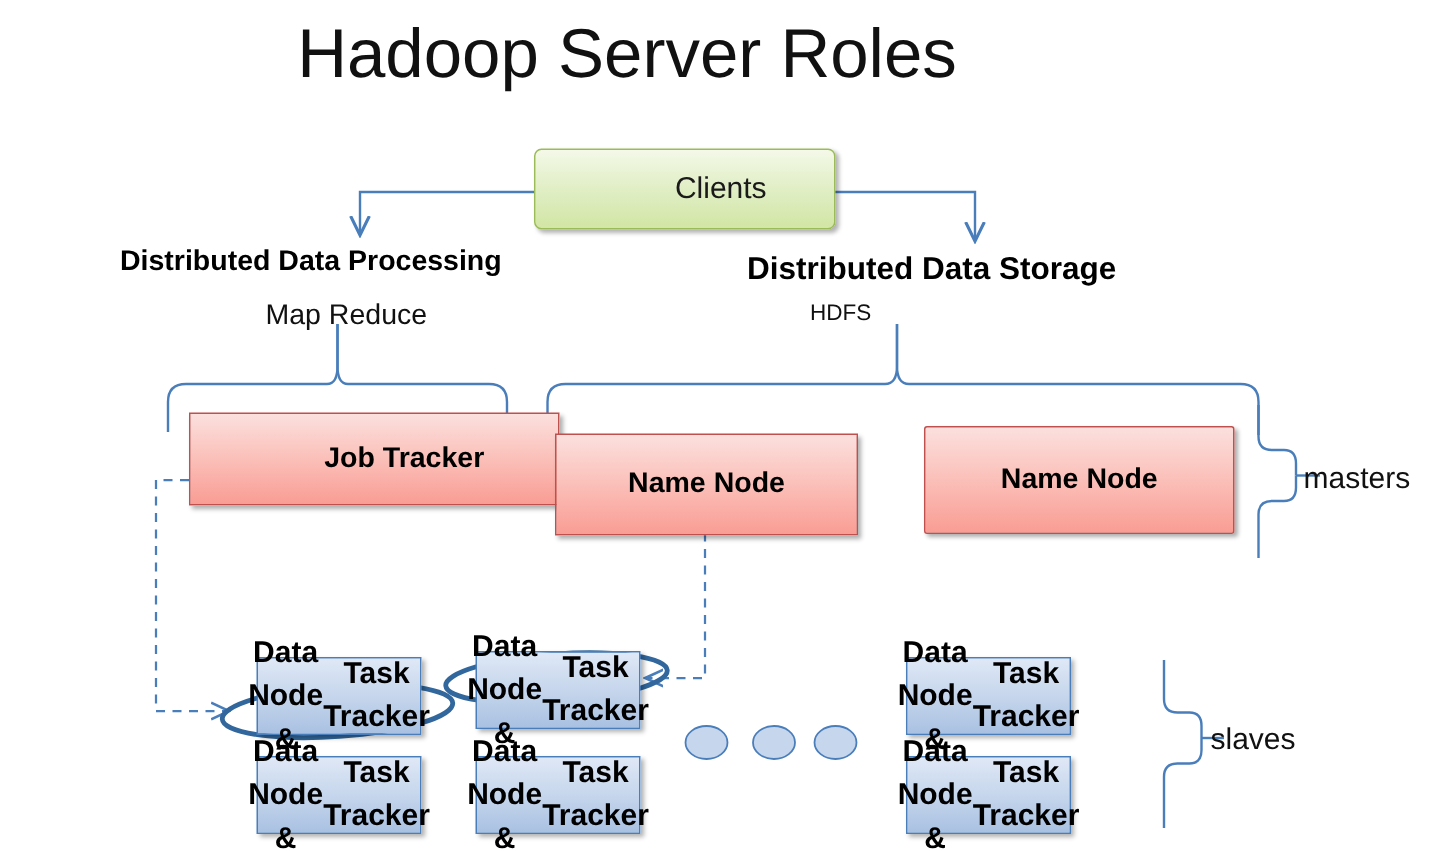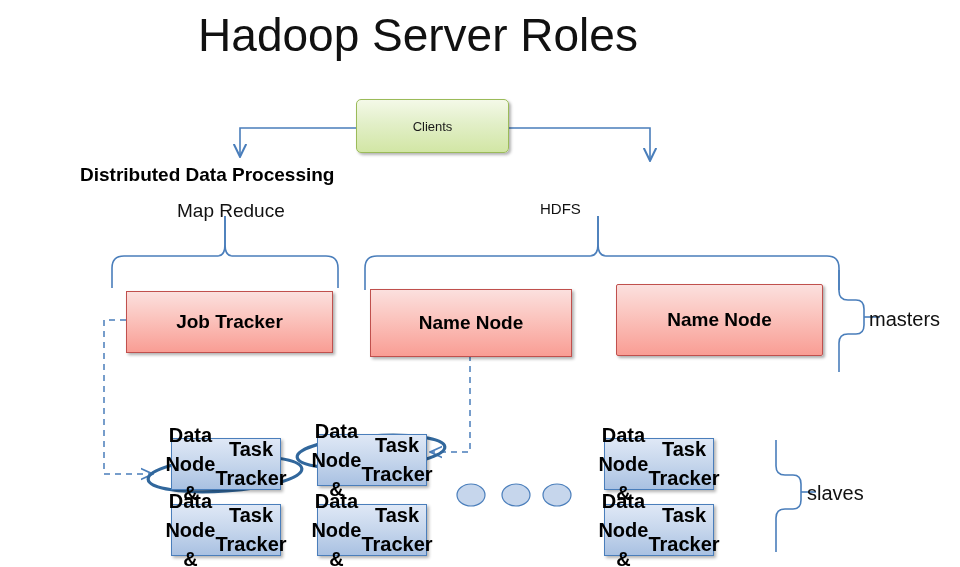--- a/index.html
+++ b/index.html
@@ -42,22 +42,23 @@
     position: absolute;
     left: 356px; top: 99px;
     width: 151px; height: 52px;
     border: 1px solid #9bbb59;
     border-radius: 5px;
     background: linear-gradient(to bottom, #f4f9e8 0%, #e2efc8 45%, #d2e6a5 100%);
     box-shadow: 2px 2px 3px rgba(0,0,0,0.30);
     display: flex;
     align-items: center;
     justify-content: center;
-    font-size: 13px;
+    font-size: 20px;
     color: #1a1a1a;
+    padding-left: 48px;
   }
 
   
   .sec-head {
     position: absolute;
     font-weight: bold;
     color: #000000;
     white-space: nowrap;
   }
   .sec-sub {
@@ -78,21 +79,21 @@
     box-shadow: 2px 2px 3px rgba(0,0,0,0.32);
     display: flex;
     align-items: center;
     justify-content: center;
     text-align: center;
     font-weight: bold;
     font-size: 19px;
     color: #000000;
     line-height: 1.32;
   }
-  #job-tracker { left: 126px; top: 291px; width: 205px; height: 60px; }
+  #job-tracker { left: 126px; top: 275px; width: 205px; height: 60px; padding-left: 40px; }
   #name-node   { left: 370px; top: 289px; width: 200px; height: 66px; }
   #sec-name-node { left: 616px; top: 284px; width: 205px; height: 70px; border-radius: 2px; }
 
   
   .blue-box {
     position: absolute;
     width: 108px; height: 50px;
     border: 1px solid #4a7ebb;
     background: linear-gradient(to bottom, #dfe8f6 0%, #c6d6ec 50%, #a9c1e2 100%);
     box-shadow: 2px 2px 3px rgba(0,0,0,0.30);
@@ -187,20 +188,21 @@
 
   <div class="title">Hadoop Server Roles</div>
 
   <div class="clients-box">
     <span>Clients</span>
   </div>
 
   <div class="sec-head" id="dp-head">Distributed Data Processing</div>
   <div class="sec-sub" id="dp-sub">Map Reduce</div>
 
+  <div class="sec-head" id="ds-head">Distributed Data Storage</div>
   <div class="sec-sub" id="ds-sub">HDFS</div>
 
   <div class="red-box" id="job-tracker">
     <span>Job Tracker</span>
   </div>
 
   <div class="red-box" id="name-node">
     <span>Name Node</span>
   </div>
 

